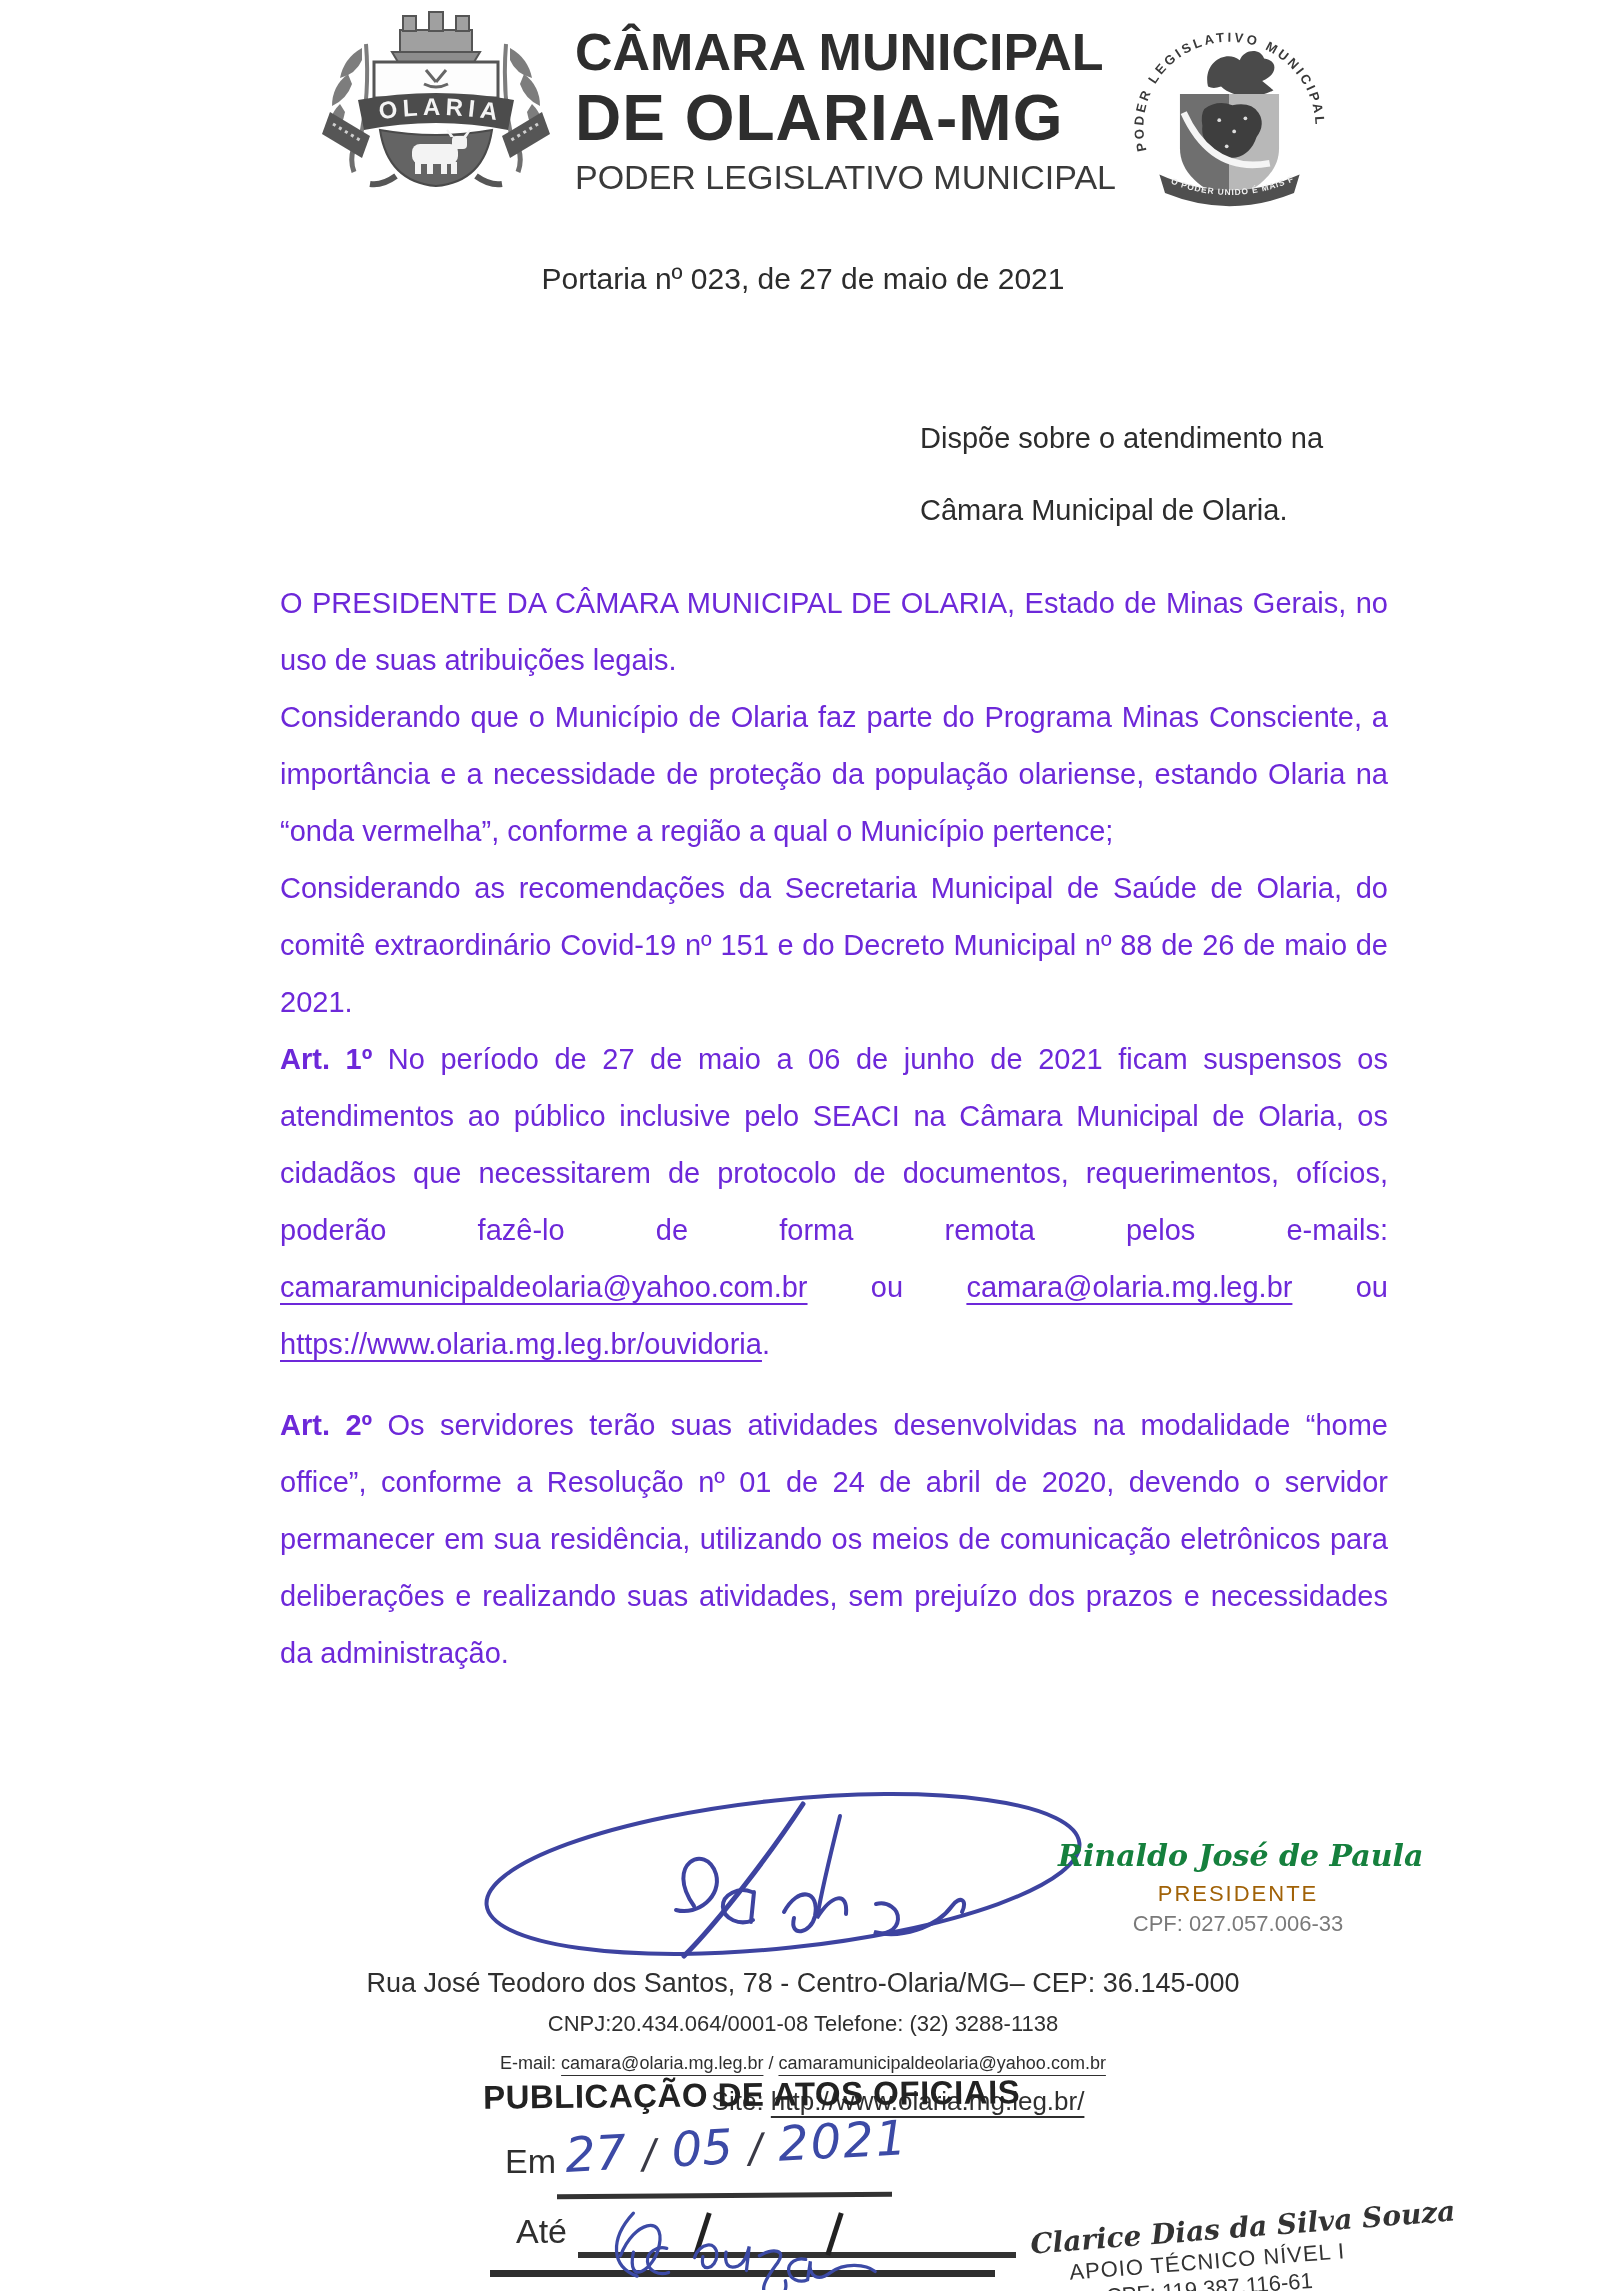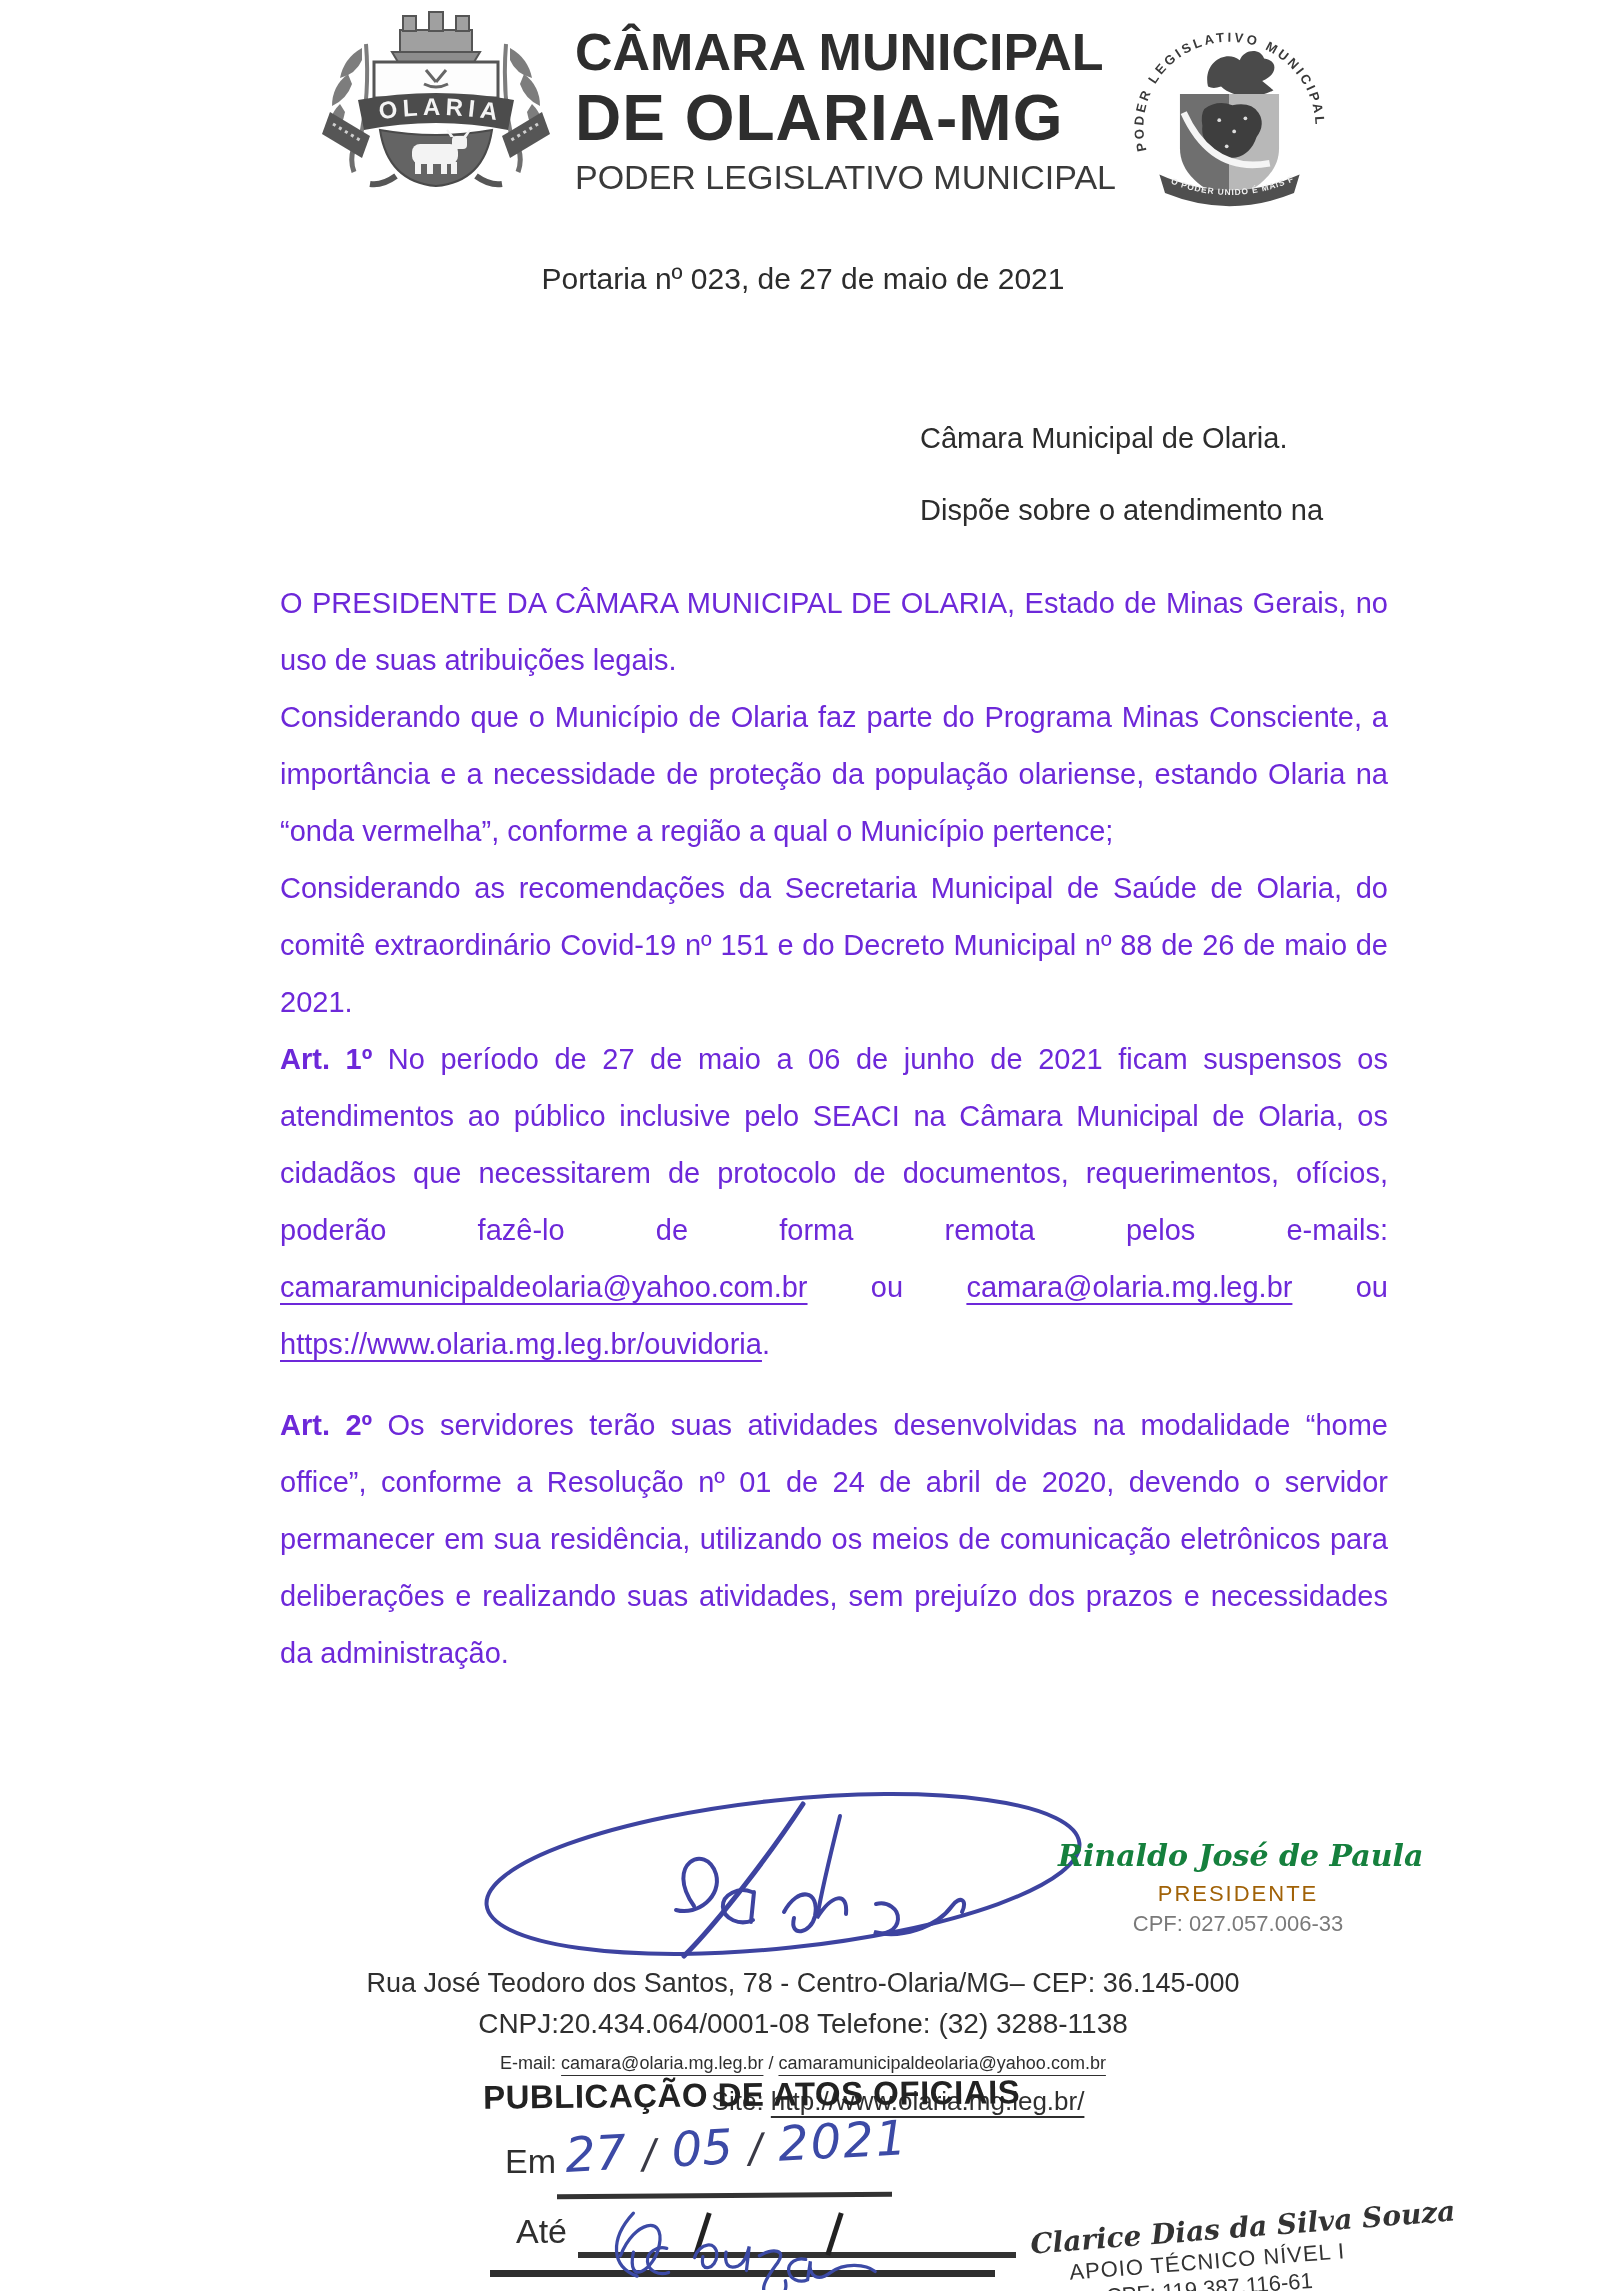--- a/index.html
+++ b/index.html
@@ -31,21 +31,21 @@
   
   .sig-svg{position:absolute;left:468px;top:1788px;width:630px;height:172px;}
   .stamp-pres{position:absolute;left:1058px;top:1838px;width:360px;text-align:center;color:#6b6b6b;}
   .stamp-pres .nm{font-family:"DejaVu Serif", serif;font-style:italic;font-weight:bold;
     font-size:30px;color:#15803d;white-space:nowrap;}
   .stamp-pres .rl{font-size:22px;letter-spacing:2px;margin-top:8px;color:#a16207;}
   .stamp-pres .cp{font-size:22px;margin-top:4px;color:#7a7a7a;}
   
   .footer{position:absolute;left:88px;top:1962px;width:1430px;text-align:center;color:#2f2f2f;}
   .footer .f1{font-size:27px;line-height:42px;}
-  .footer .f2{font-size:28px;line-height:40px;}
+  .footer .f2{font-size:22px;line-height:40px;}
   .footer .f3{font-size:18px;line-height:38px;}
   .footer .f4{font-size:26px;line-height:38px;transform:translateX(95px);}
   
   .pub-stamp{position:absolute;left:483px;top:2076px;font-size:33px;font-weight:bold;
     letter-spacing:0.5px;color:#222;transform:rotate(-0.6deg);white-space:nowrap;}
   .em-row{position:absolute;left:505px;top:2142px;font-size:34px;color:#2f2f2f;}
   .em-line{position:absolute;left:557px;top:2193px;width:335px;height:5px;background:#333;
     transform:rotate(-0.4deg);}
   .hand{position:absolute;color:#3c4aa6;font-style:italic;font-size:48px;
     font-family:"DejaVu Sans", sans-serif;white-space:nowrap;}
@@ -156,22 +156,22 @@
 
     <path d="M40,178 q75,34 150,0 l-6,20 q-69,28 -138,0 z" fill="#4f4f4f"></path>
     <text font-size="9" font-weight="bold" fill="#efefef" letter-spacing="1">
       <textPath href="#sealBannerArc" startOffset="4">O PODER UNIDO É MAIS FORTE</textPath>
     </text>
   </svg>
 
   <div class="doc-title">Portaria nº 023, de 27 de maio de 2021</div>
 
   <div class="summary">
+    <div>Dispõe sobre o atendimento na</div>
     <div>Câmara Municipal de Olaria.</div>
-    <div>Dispõe sobre o atendimento na</div>
   </div>
 
   <div class="body">
     <p>O PRESIDENTE DA CÂMARA MUNICIPAL DE OLARIA, Estado de Minas Gerais, no uso de suas atribuições legais.</p>
     <p>Considerando que o Município de Olaria faz parte do Programa Minas Consciente, a importância e a necessidade de proteção da população olariense, estando Olaria na “onda vermelha”, conforme a região a qual o Município pertence;</p>
     <p>Considerando as recomendações da Secretaria Municipal de Saúde de Olaria, do comitê extraordinário Covid-19 nº 151 e do Decreto Municipal nº 88 de 26 de maio de 2021.</p>
     <p><span class="b">Art. 1º</span><span> No período de 27 de maio a 06 de junho de 2021 ficam suspensos os atendimentos ao público inclusive pelo SEACI na Câmara Municipal de Olaria, os cidadãos que necessitarem de protocolo de documentos, requerimentos, ofícios, poderão fazê-lo de forma remota pelos e-mails: </span><span class="u">camaramunicipaldeolaria@yahoo.com.br</span><span> ou </span><span class="u">camara@olaria.mg.leg.br</span><span> ou </span><span class="u">https://www.olaria.mg.leg.br/ouvidoria</span><span>.</span></p>
     <p class="gap-m"><span class="b">Art. 2º</span><span> Os servidores terão suas atividades desenvolvidas na modalidade “home office”, conforme a Resolução nº 01 de 24 de abril de 2020, devendo o servidor permanecer em sua residência, utilizando os meios de comunicação eletrônicos para deliberações e realizando suas atividades, sem prejuízo dos prazos e necessidades da administração.</span></p>
   </div>
 

